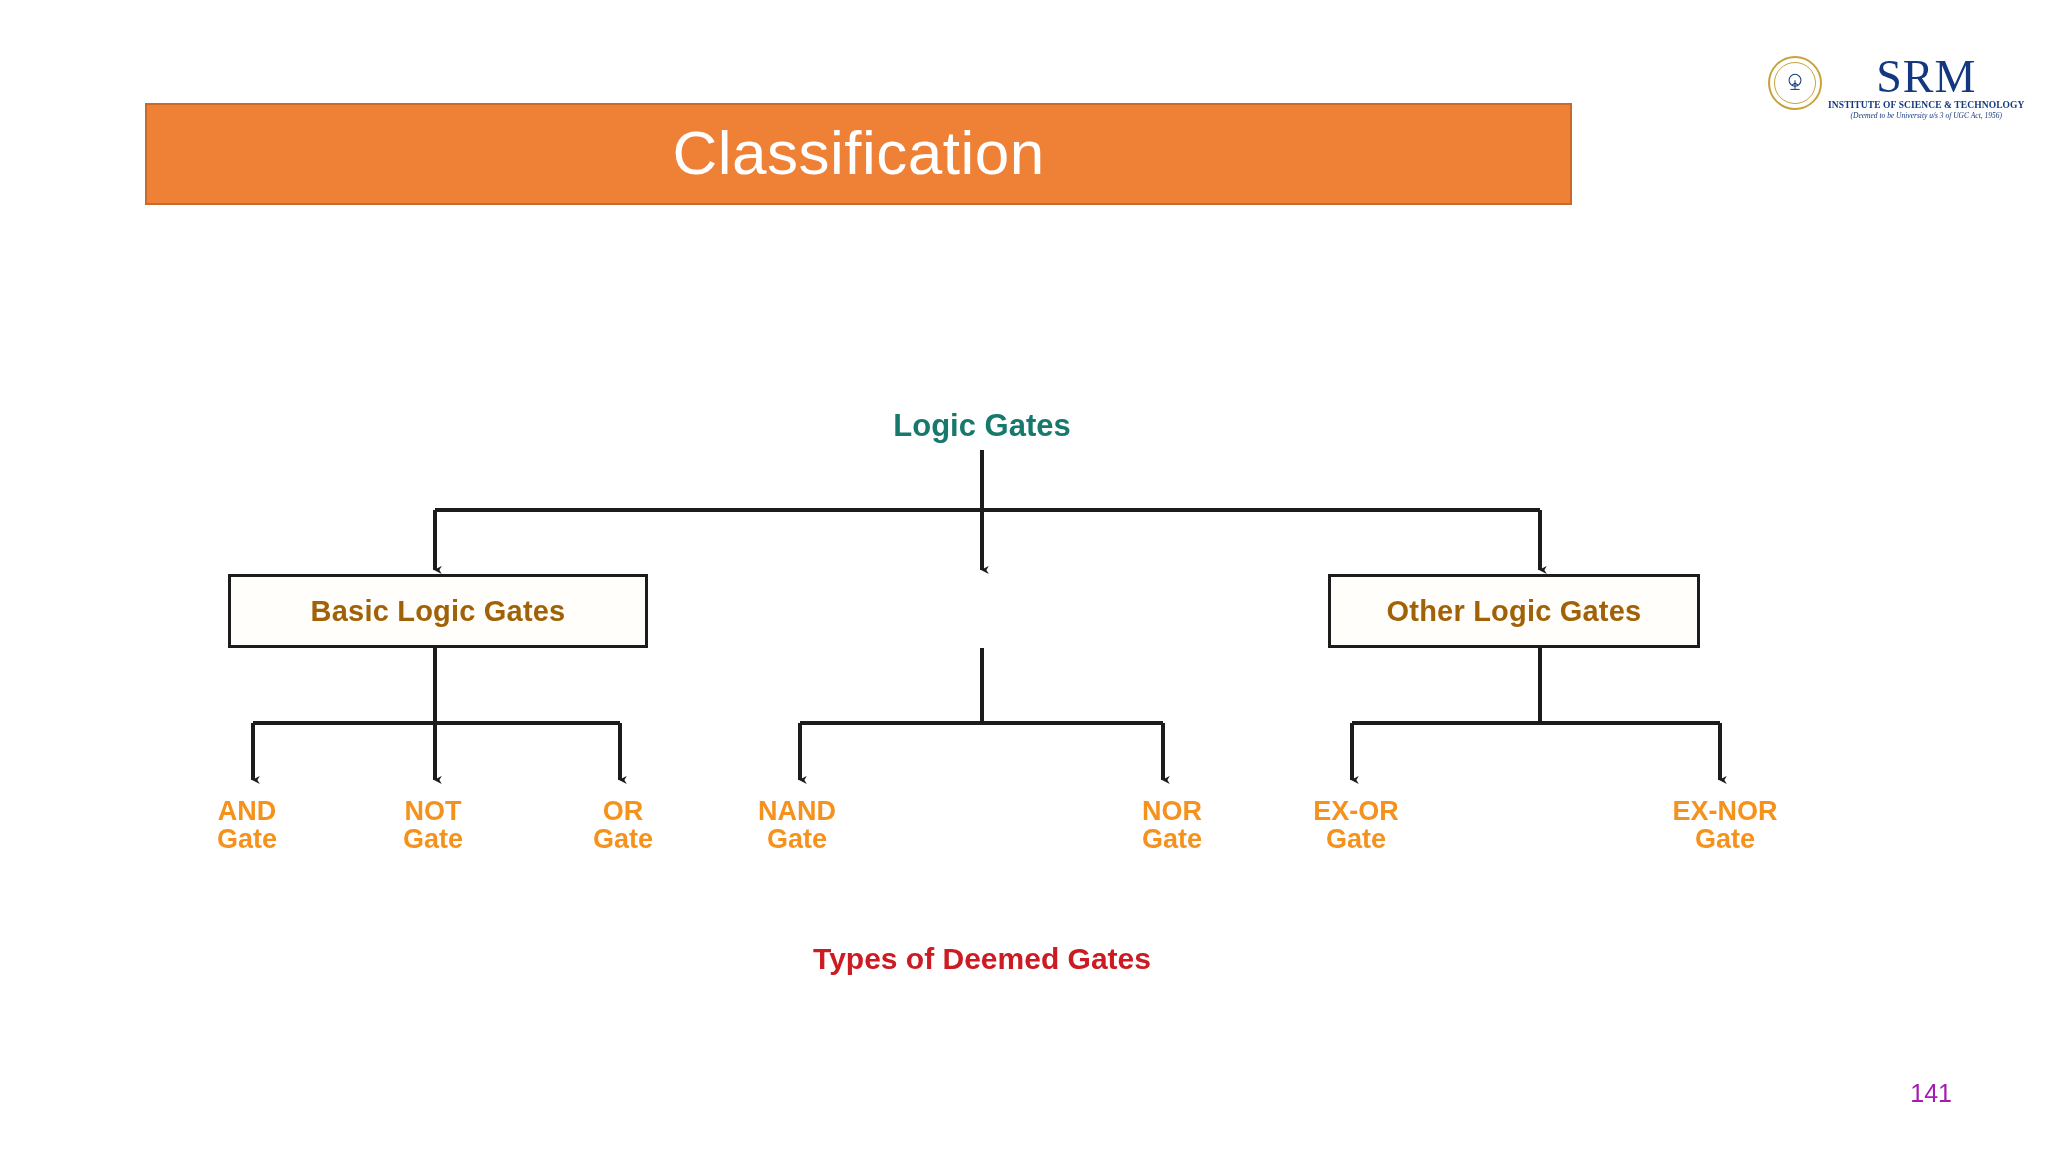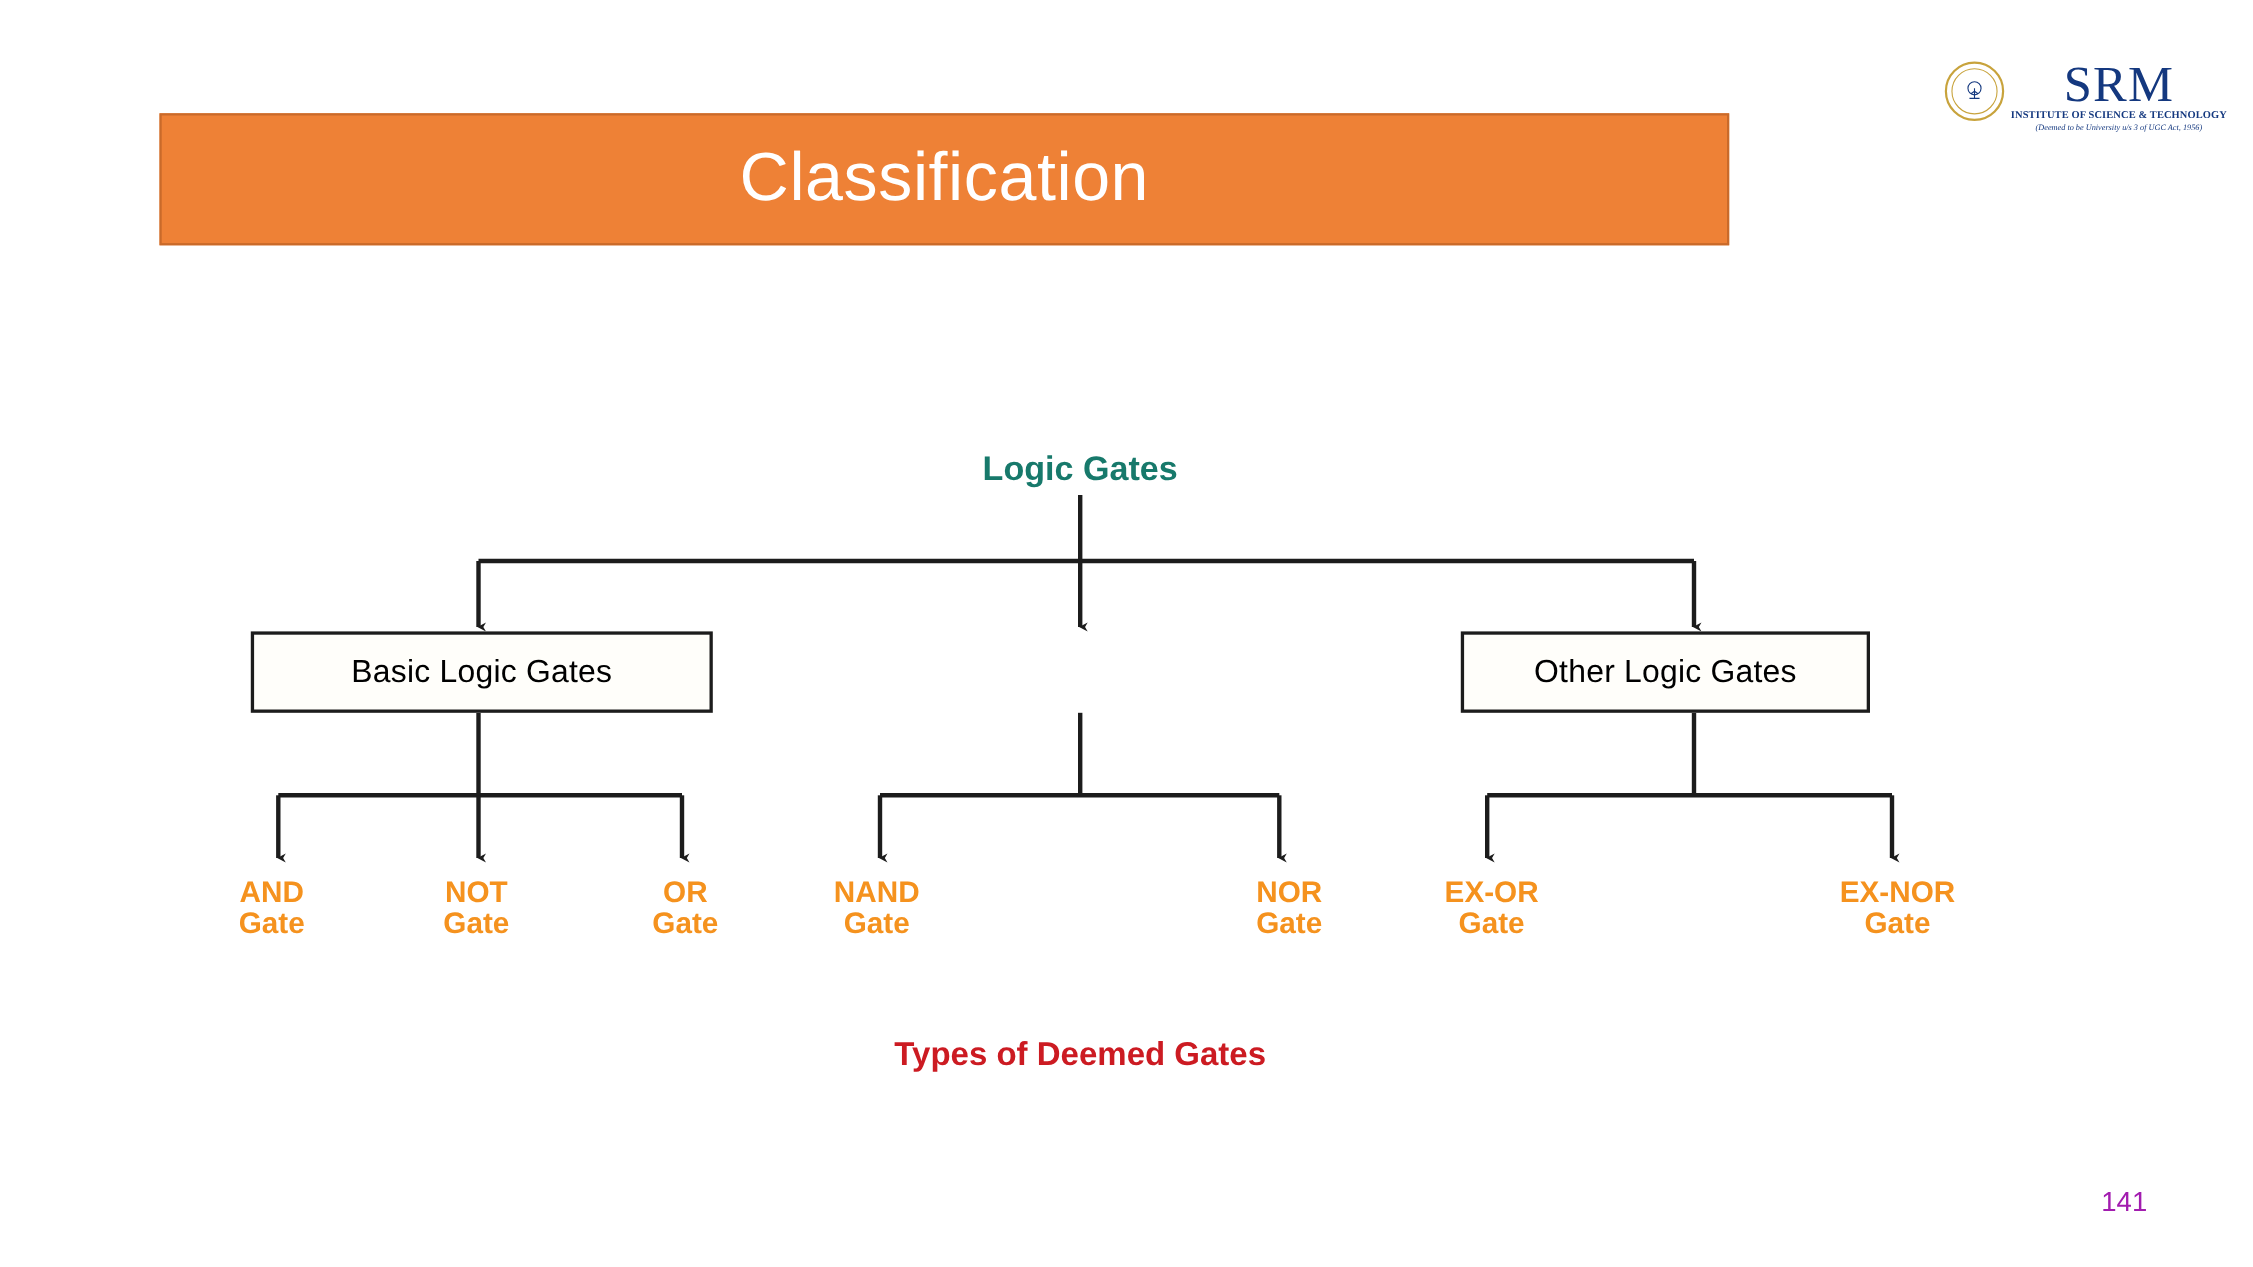--- a/index.html
+++ b/index.html
@@ -88,21 +88,21 @@
     white-space: nowrap;
     margin-top: 1px;
   }
 
   
   .title-banner {
     position: absolute;
     left: 145px;
     top: 103px;
     width: 1427px;
-    height: 120px;
+    height: 102px;
     background: #EE8136;
     border: 2px solid #C96A2A;
     box-sizing: border-box;
     display: flex;
     align-items: center;
     justify-content: center;
   }
   .title-text {
     color: #ffffff;
     font-size: 62px;
@@ -138,23 +138,23 @@
   .node-box {
     position: absolute;
     box-sizing: border-box;
     background: #FFFEFA;
     border: 3px solid #1C1C1C;
     display: flex;
     align-items: center;
     justify-content: center;
   }
   .node-box-label {
-    color: #000000;
+    color: #a16207;
     font-size: 29px;
-    font-weight: 400;
+    font-weight: 700;
     white-space: nowrap;
     letter-spacing: 0.2px;
   }
 
   .leaf {
     position: absolute;
     transform: translateX(-50%);
     text-align: center;
     color: #F5921E;
     font-size: 27px;

